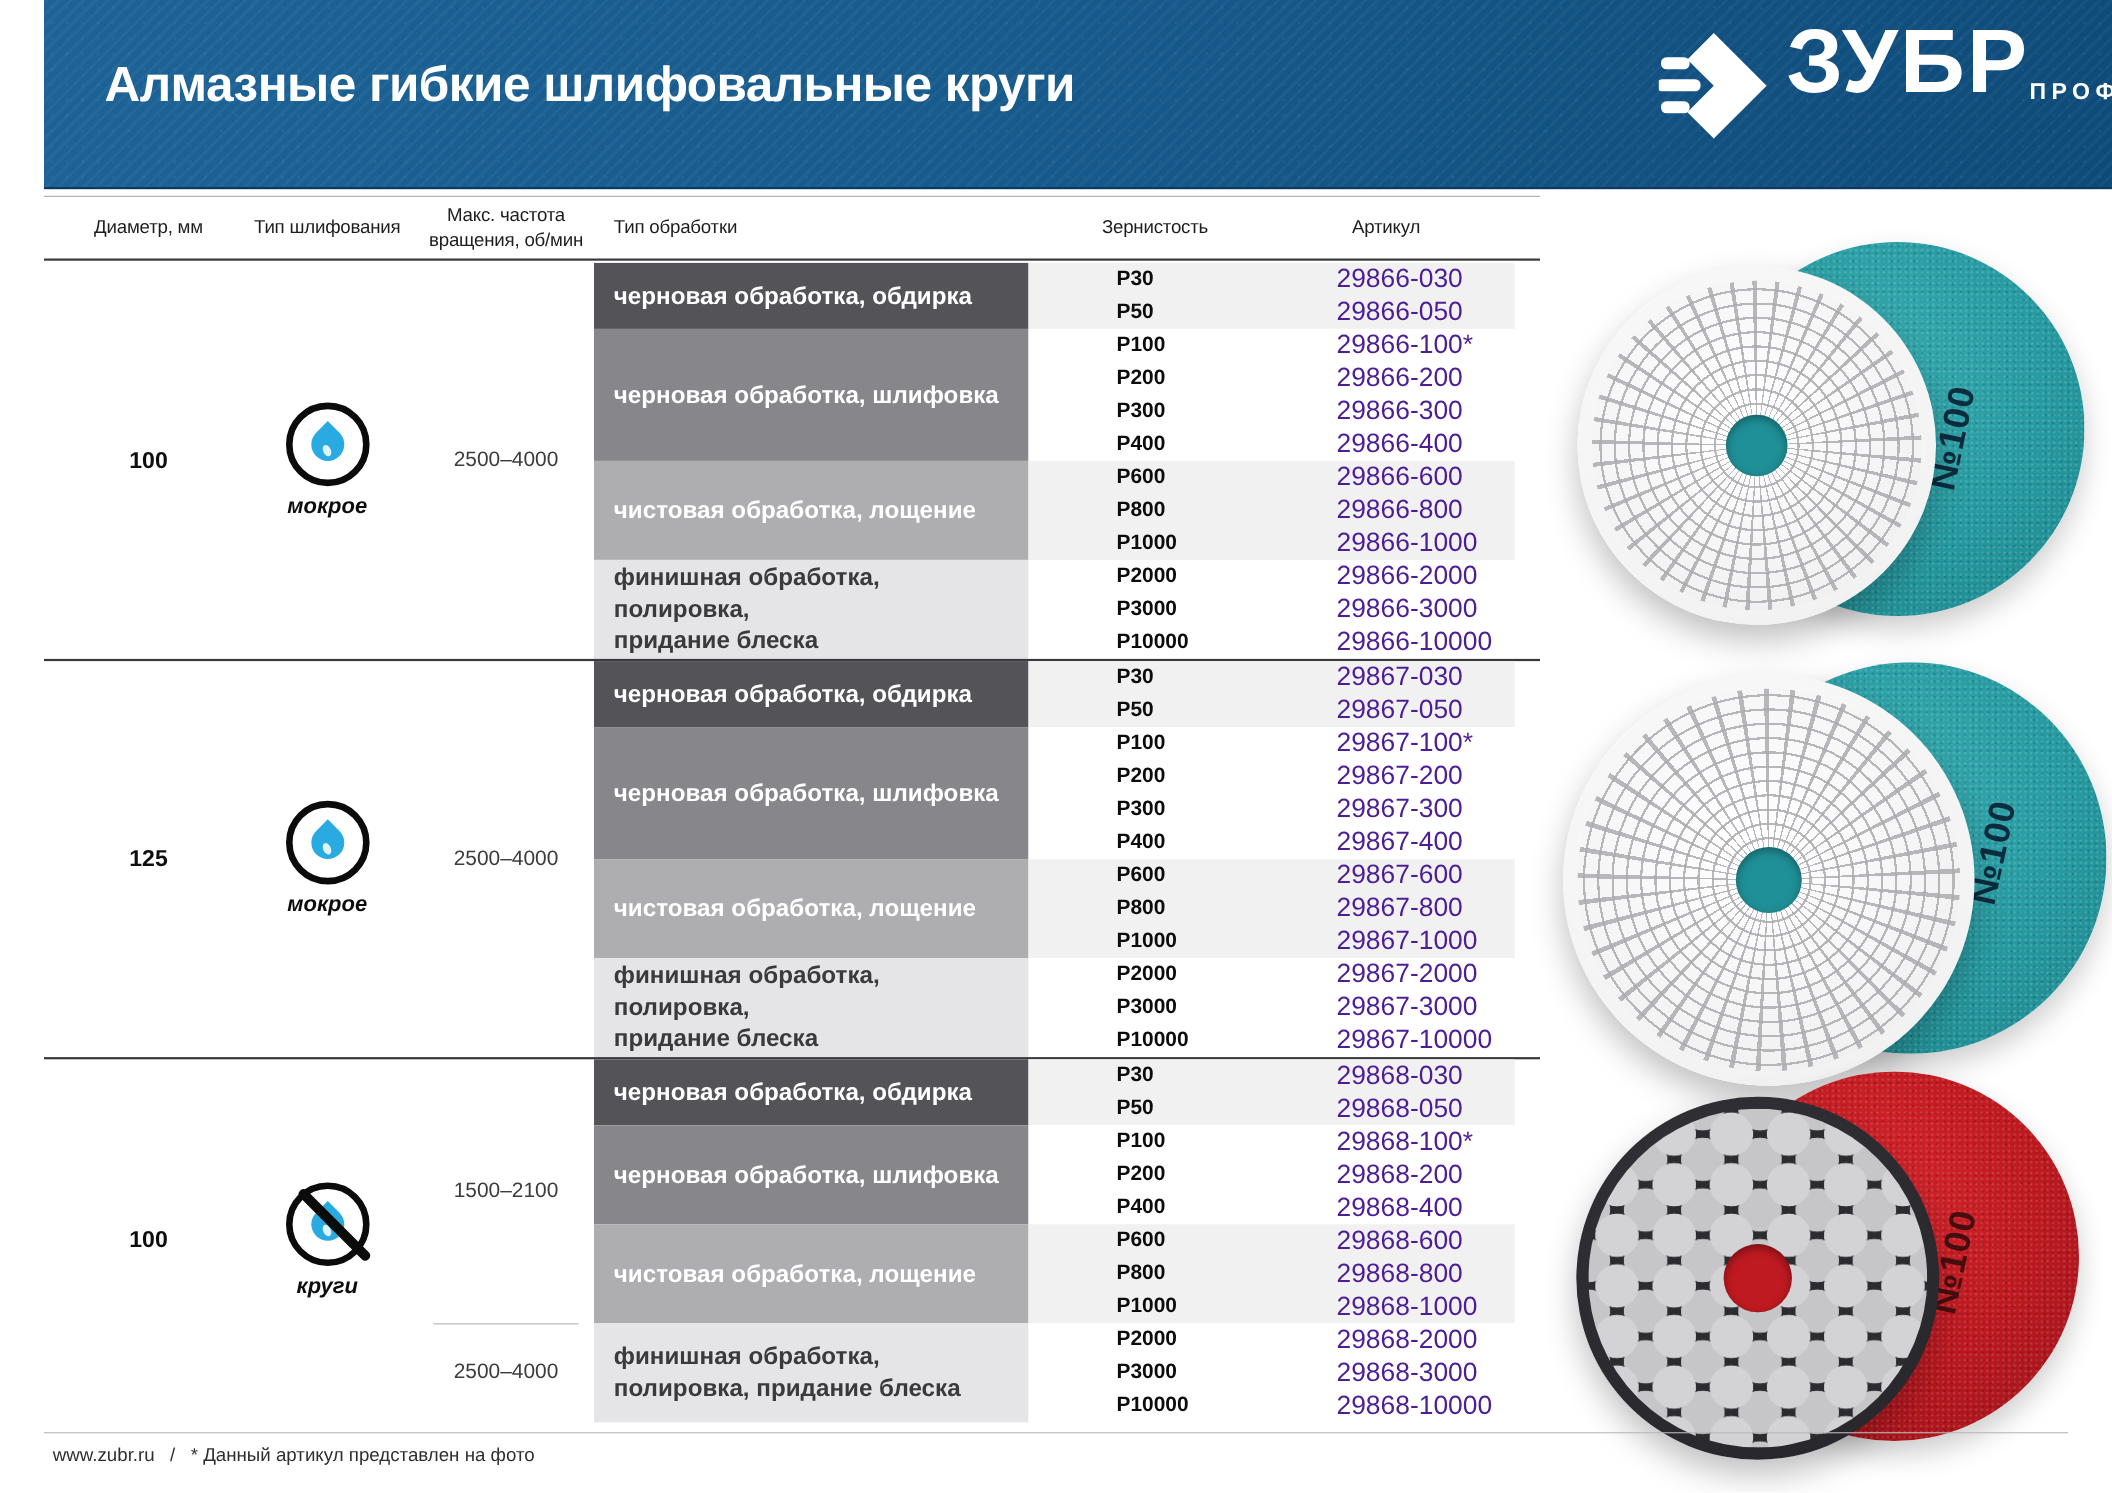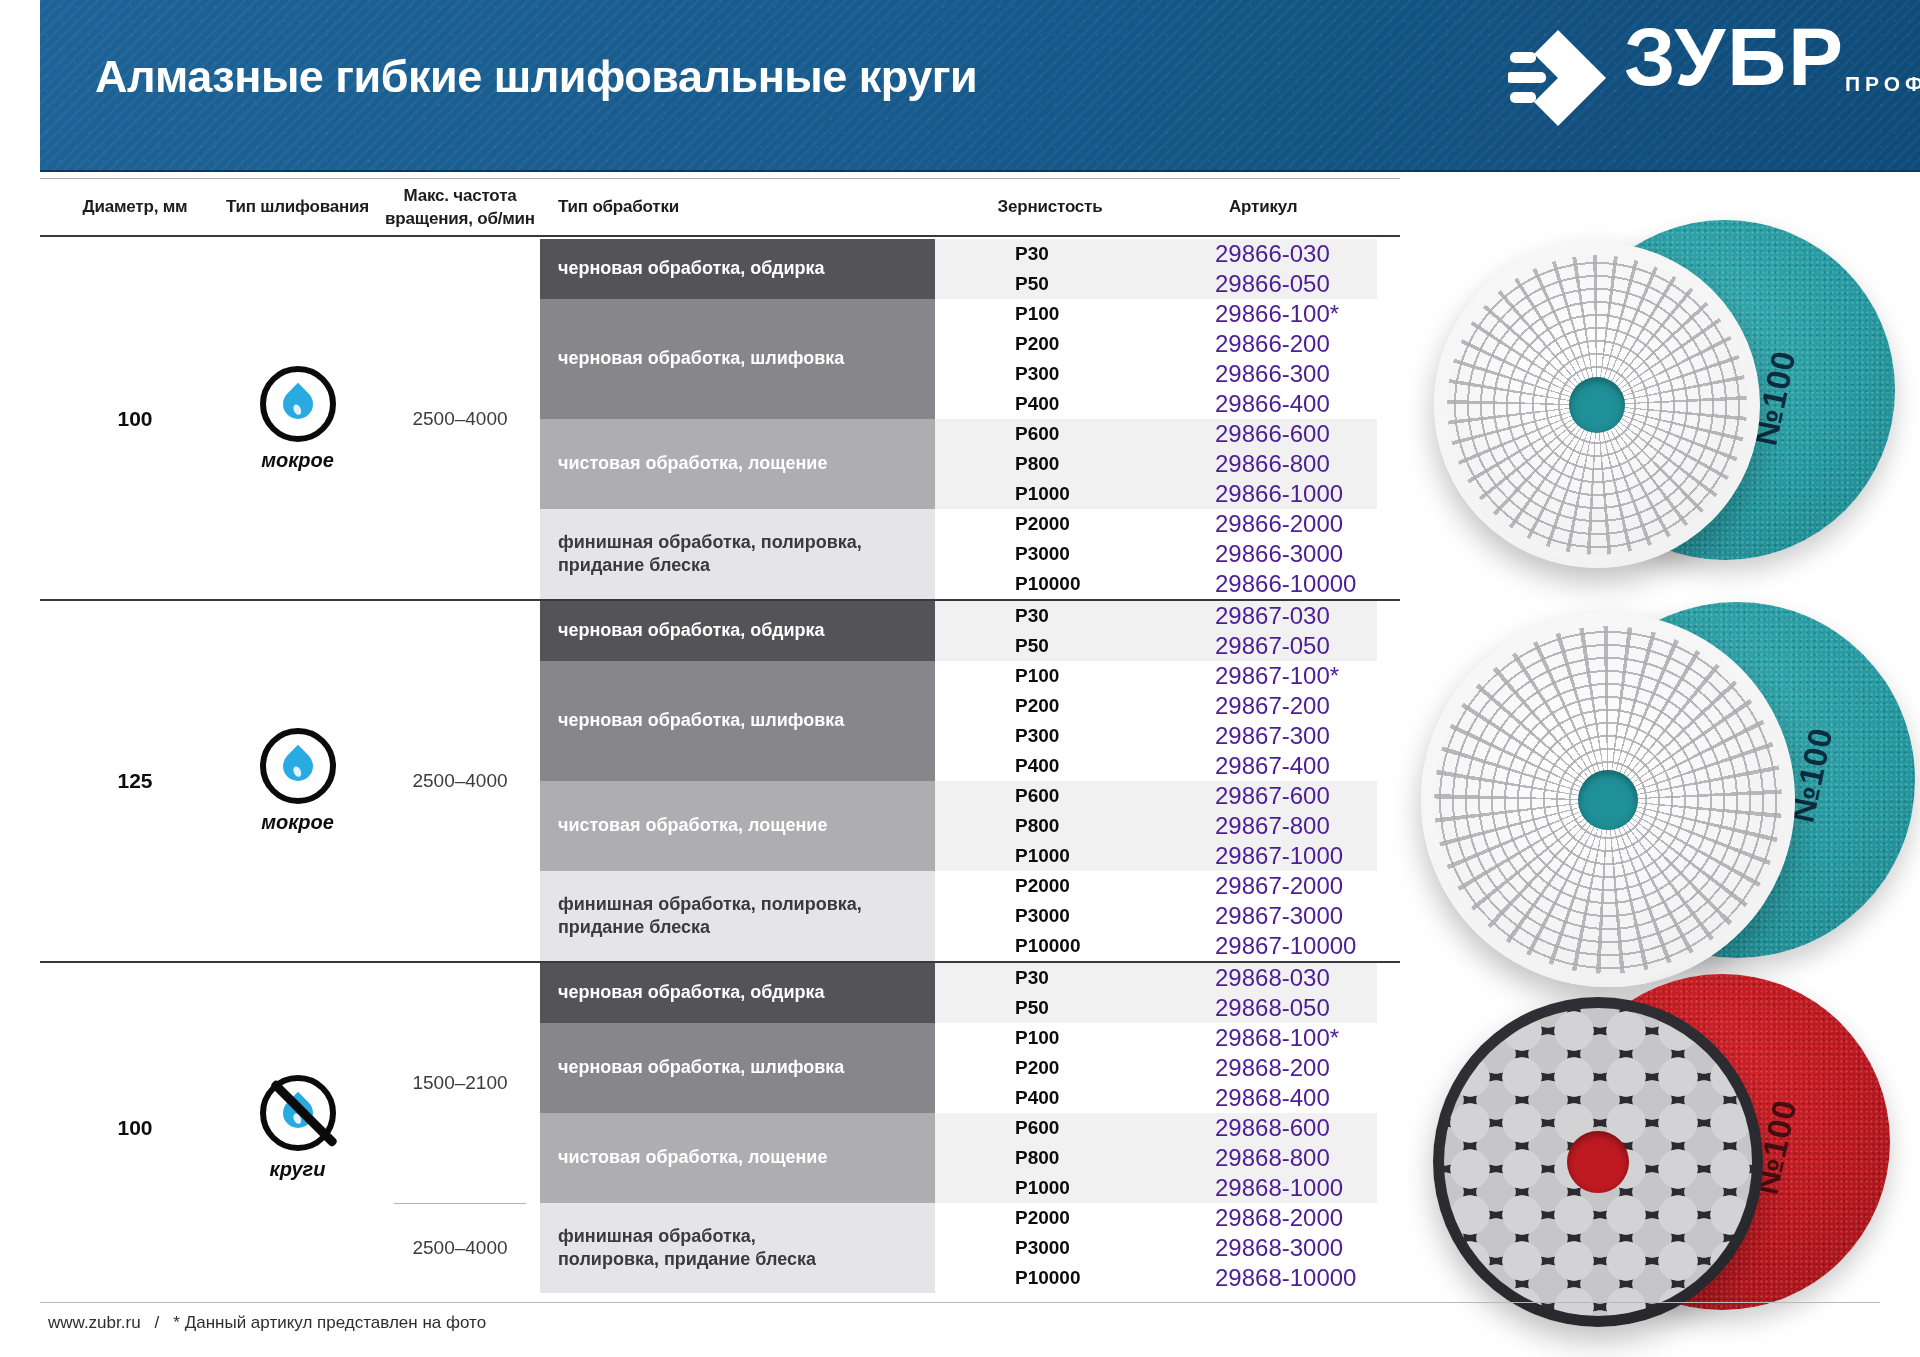--- a/index.html
+++ b/index.html
@@ -17,21 +17,21 @@
   .page-title{position:absolute;left:55px;top:54px;font-size:45px;font-weight:700;color:#ffffff;
     letter-spacing:-0.5px;line-height:1;}
   .logo{position:absolute;left:1468px;top:18px;display:flex;gap:16px;align-items:flex-start;}
   .logo-icon{margin-top:10px;}
   .logo-text{display:flex;align-items:flex-end;}
   .logo-zubr{font-size:82px;font-weight:900;color:#ffffff;letter-spacing:2px;line-height:0.95;
     font-family:"Liberation Sans","DejaVu Sans",sans-serif;}
   .logo-prof{font-size:21px;font-weight:700;color:#ffffff;letter-spacing:5px;margin-top:4px;text-transform:uppercase;}
 
   
-  .thead{position:absolute;left:55px;top:178px;width:1322px;height:59px;font-weight:bold;}
+  .thead{position:absolute;left:55px;top:178px;width:1322px;height:59px;}
   .thead::before{content:'';position:absolute;left:-15px;top:0;width:1360px;height:1px;background:#ababab;}
   .thead::after{content:'';position:absolute;left:-15px;bottom:0;width:1360px;height:2px;background:#39383c;}
   .th{position:absolute;top:0;height:100%;display:flex;align-items:center;justify-content:center;
       font-size:17px;color:#1d1d1d;text-align:center;white-space:pre-line;line-height:1.3;letter-spacing:-0.2px;}
   .th0{left:0;width:160px;}
   .th1{left:160px;width:165px;}
   .th2{left:325px;width:160px;}
   .th3{left:485px;width:395px;justify-content:flex-start;padding-left:18px;box-sizing:border-box;}
   .th4{left:880px;width:230px;}
   .th5{left:1174px;width:148px;justify-content:flex-start;}
@@ -51,21 +51,21 @@
   .drop::after{content:'';position:absolute;left:7px;top:13px;width:7px;height:11px;background:rgba(255,255,255,0.85);
           border-radius:50%;transform:rotate(20deg);}
   .slash{position:absolute;left:-6px;top:28px;width:88px;height:9px;background:#0b0b0b;border-radius:4px;transform:rotate(45deg);}
   .type-label{font-size:20px;font-weight:700;color:#0d0d0d;}
   .c-freq{position:absolute;left:325px;top:0;bottom:0;width:160px;display:flex;flex-direction:column;}
   .freq-cell{position:relative;display:flex;align-items:center;justify-content:center;font-size:19px;color:#3c3c3c;}
   .freq-divided::before{content:'';position:absolute;top:0;left:14px;right:14px;height:1px;background:#b3b3b3;}
   .c-blocks{position:absolute;left:485px;top:0;right:0;display:flex;flex-direction:column;}
   .block{display:flex;}
   .proc{width:395px;box-sizing:border-box;display:flex;align-items:center;padding:0 20px 0 18px;
-        font-size:18px;font-weight:700;line-height:1.3;white-space:pre-line;}
+        font-size:22px;font-weight:700;line-height:1.3;white-space:pre-line;}
   .s-dark{background:#545357;color:#ffffff;}
   .s-medium{background:#87868a;color:#ffffff;}
   .s-light{background:#aeadb0;color:#ffffff;}
   .s-lightest{background:#e5e4e7;color:#3a393d;}
   .strip{flex:1;display:flex;flex-direction:column;background:#ffffff;}
   .strip.zebra{background:#f1f1f2;}
   .row{height:30px;display:flex;align-items:center;}
   .grit{flex:0 0 280px;box-sizing:border-box;padding-left:80px;font-size:19px;font-weight:700;color:#0c0c0c;}
   .sku{font-size:24px;color:#4c1d95;}
 

